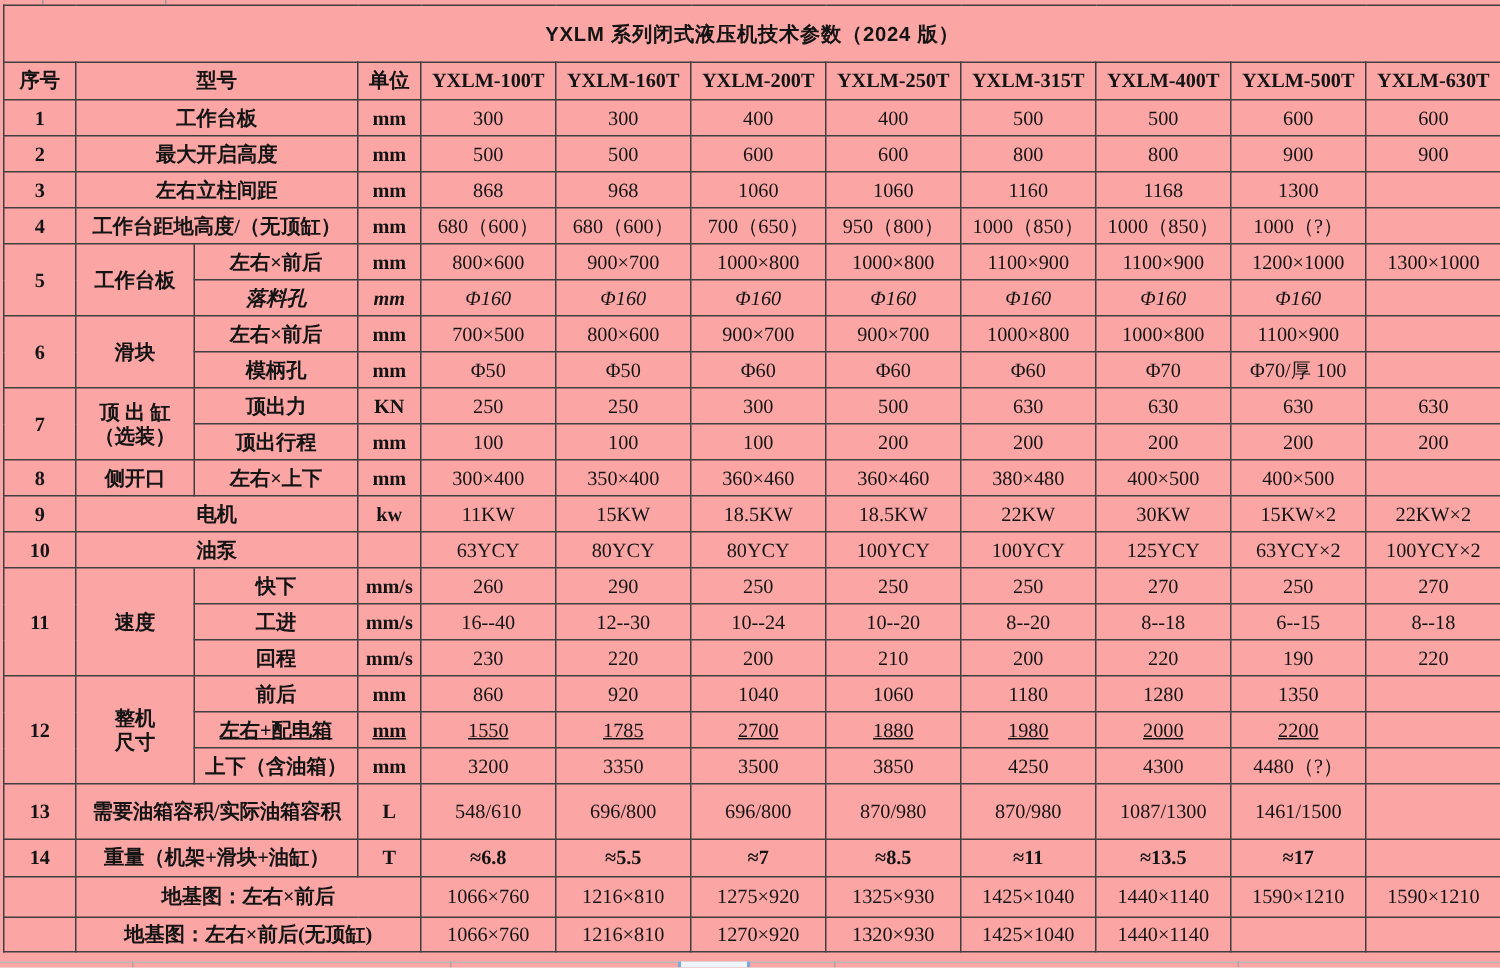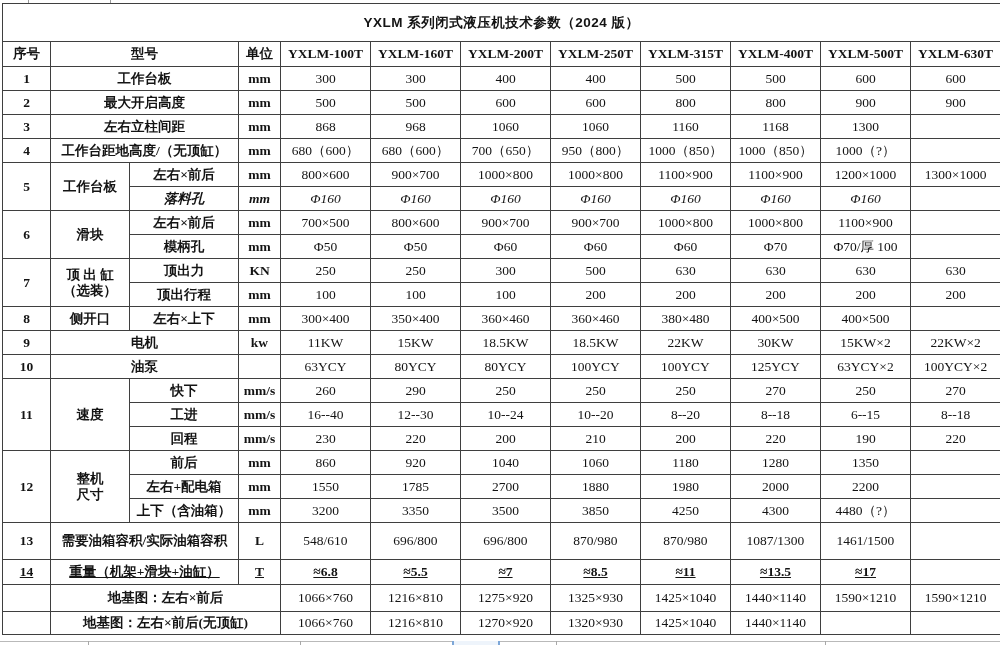--- a/index.html
+++ b/index.html
@@ -1,16 +1,16 @@
 <!DOCTYPE html>
 <html><head>
 <meta charset="utf-8">
 <style>
   html,body{margin:0;padding:0;background:#e8e8e8;}
-  .page{position:relative;width:1000px;height:645px;background:#ffffff;overflow:hidden;
+  .page{position:relative;width:1000px;height:645px;background:#fca5a5;overflow:hidden;
         font-family:"Liberation Serif","DejaVu Serif",serif;color:#141414;}
   table.spec{border-collapse:collapse;table-layout:fixed;position:absolute;left:2px;top:3px;width:996px;}
   table.spec td{border:1px solid #3f3f3f;text-align:center;vertical-align:middle;
         padding:0 2px;font-size:13.5px;line-height:1.12;overflow:hidden;white-space:pre-line;}
   td.title{font-family:"Liberation Sans","DejaVu Sans",sans-serif;font-weight:bold;font-size:17px;letter-spacing:.5px;}
   td.hdr{font-weight:bold;font-size:13.5px;font-family:"Liberation Serif","DejaVu Serif",serif;}
   td.num{font-weight:bold;}
   td.lbl{font-weight:bold;font-size:14px;}
   td.sub{font-weight:bold;font-size:14px;}
   td.unit{font-weight:bold;font-size:13px;}
@@ -280,21 +280,21 @@
           <td class="unit">mm</td>
           <td class="val">860</td>
           <td class="val">920</td>
           <td class="val">1040</td>
           <td class="val">1060</td>
           <td class="val">1180</td>
           <td class="val">1280</td>
           <td class="val">1350</td>
           <td class="val"></td>
         </tr>
-        <tr style="height: 24px;">
+        <tr style="height: 24px; text-decoration: underline;">
           <td class="sub">左右+配电箱</td>
           <td class="unit">mm</td>
           <td class="val">1550</td>
           <td class="val">1785</td>
           <td class="val">2700</td>
           <td class="val">1880</td>
           <td class="val">1980</td>
           <td class="val">2000</td>
           <td class="val">2200</td>
           <td class="val"></td>
@@ -317,21 +317,21 @@
           <td class="unit">L</td>
           <td class="val">548/610</td>
           <td class="val">696/800</td>
           <td class="val">696/800</td>
           <td class="val">870/980</td>
           <td class="val">870/980</td>
           <td class="val">1087/1300</td>
           <td class="val">1461/1500</td>
           <td class="val"></td>
         </tr>
-        <tr style="height: 25px; text-decoration: underline;">
+        <tr style="height: 25px;">
           <td class="num">14</td>
           <td colspan="2" class="lbl">重量（机架+滑块+油缸）</td>
           <td class="unit">T</td>
           <td class="valb">≈6.8</td>
           <td class="valb">≈5.5</td>
           <td class="valb">≈7</td>
           <td class="valb">≈8.5</td>
           <td class="valb">≈11</td>
           <td class="valb">≈13.5</td>
           <td class="valb">≈17</td>

